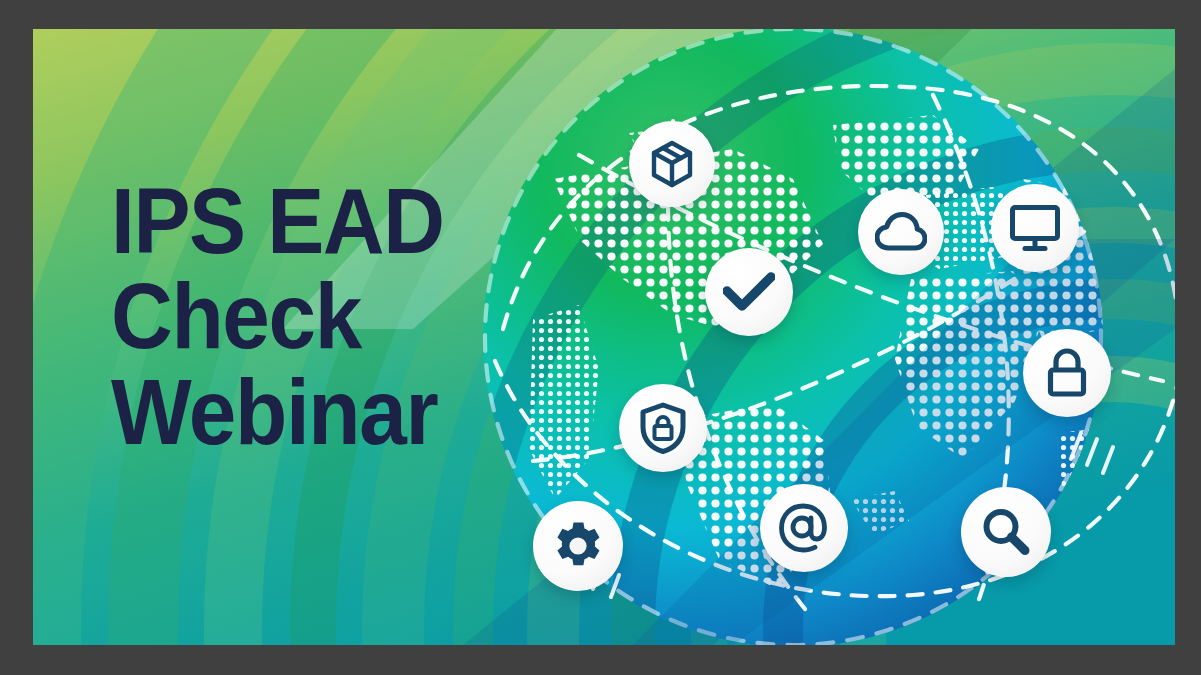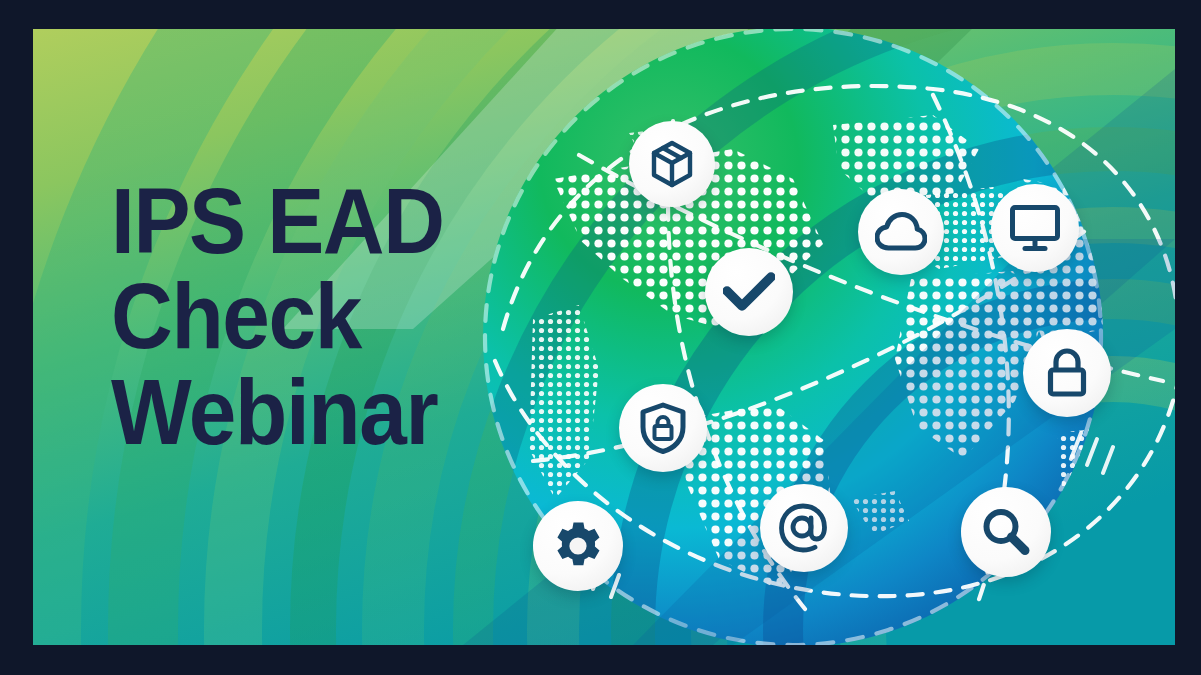--- a/index.html
+++ b/index.html
@@ -9,21 +9,21 @@
     width: 1201px;
     height: 675px;
     overflow: hidden;
     font-family: "Liberation Sans", sans-serif;
   }
 
   #stage {
     position: relative;
     width: 1201px;
     height: 675px;
-    background: #0f172a;
+    background: #404040;
   }
 
   
   #banner {
     position: absolute;
     left: 33px;
     top: 29px;
     width: 1142px;
     height: 616px;
     overflow: hidden;

